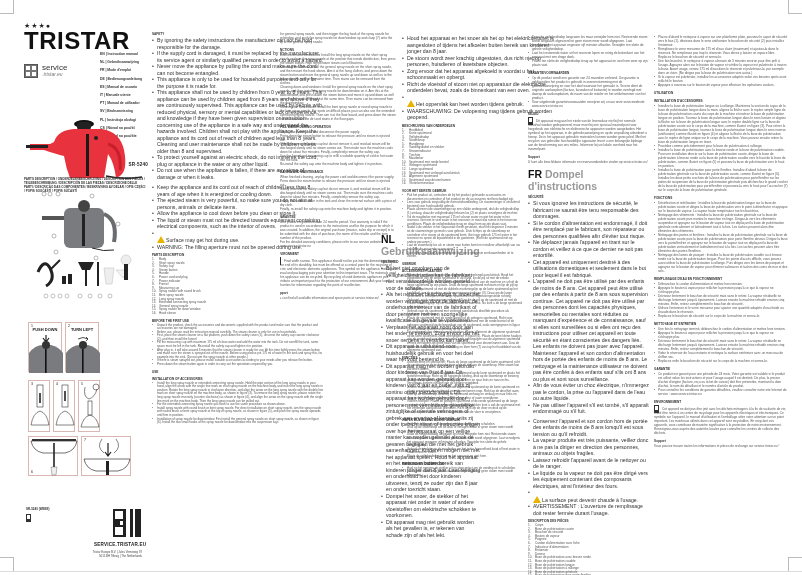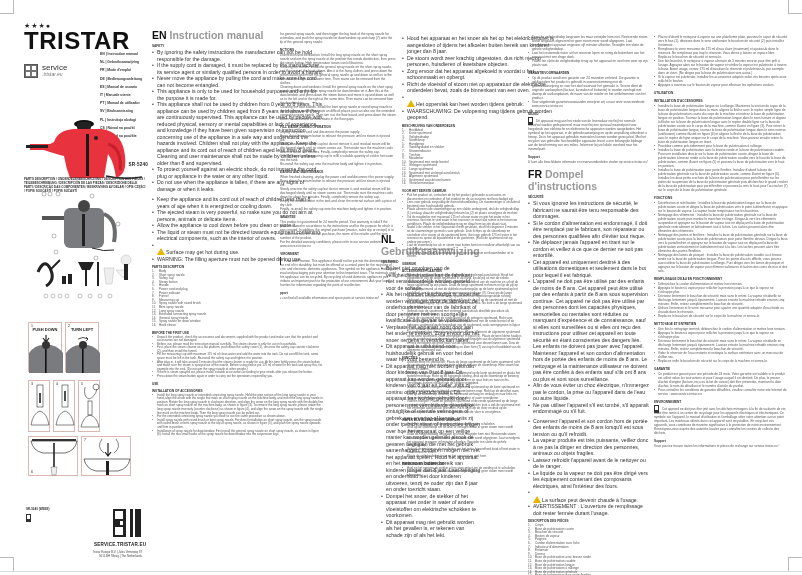--- a/index.html
+++ b/index.html
@@ -231,21 +231,20 @@
     </div>
     <div class="qr"></div>
     <div class="svc-url">SERVICE.TRISTAR.EU</div>
     <div class="address">
       <div>Tristar Europe B.V. | Jules Verneweg 87</div>
       <div>5015 BH Tilburg | The Netherlands</div>
     </div>
   </div>
 
   <div class="col col-wide" style="left:152px; top:29px;">
-    <div class="h-lang"><span>EN</span> <span class="rest">Instruction manual</span></div>
     <div class="h-sec">SAFETY</div>
     <ul class="b">
       <li>By ignoring the safety instructions the manufacturer can not be hold responsible for the damage.</li>
       <li>If the supply cord is damaged, it must be replaced by the manufacturer, its service agent or similarly qualified persons in order to avoid a hazard.</li>
       <li>Never move the appliance by pulling the cord and make sure the cord can not become entangled.</li>
       <li>This appliance is only to be used for household purposes and only for the purpose it is made for.</li>
       <li>This appliance shall not be used by children from 0 year to 8 years. This appliance can be used by children aged from 8 years and above if they are continuously supervised. This appliance can be used by people with reduced physical, sensory or mental capabilities or lack of experience and knowledge if they have been given supervision or instruction concerning use of the appliance in a safe way and understand the hazards involved. Children shall not play with the appliance. Keep the appliance and its cord out of reach of children aged less than 8 years. Cleaning and user maintenance shall not be made by children unless older than 8 and supervised.</li>
       <li>To protect yourself against an electric shock, do not immerse the cord, plug or appliance in the water or any other liquid.</li>
       <li>Do not use when the appliance is fallen, if there are any signs of damage or when it leaks.</li>
       <li style="margin-top:4px">Keep the appliance and its cord out of reach of children less than 8 years of age when it is energized or cooling down.</li>

